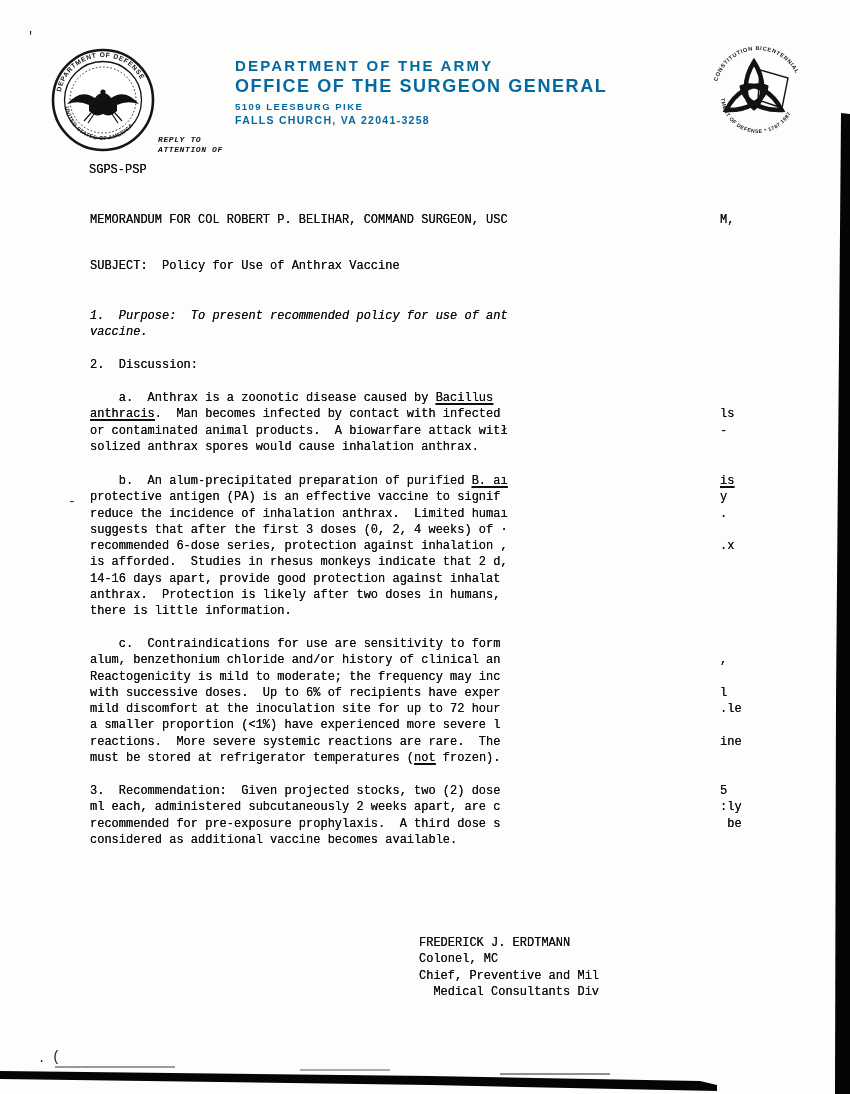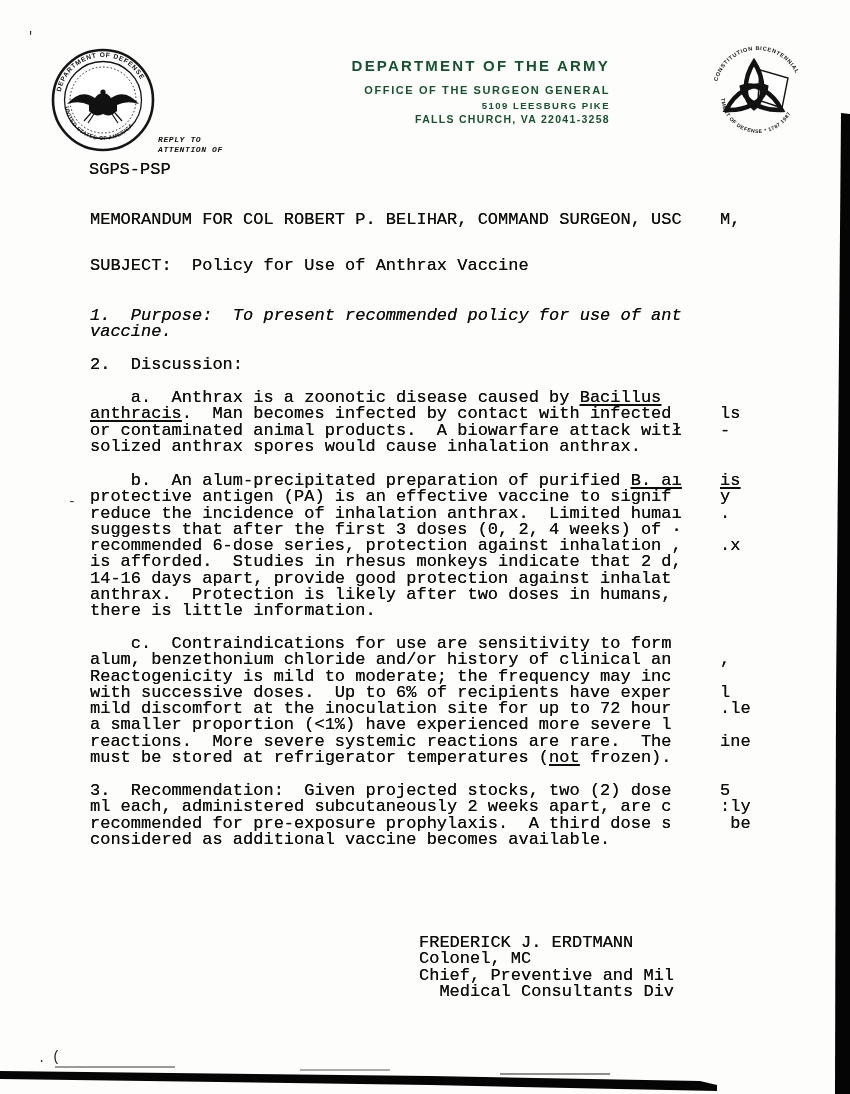--- a/index.html
+++ b/index.html
@@ -2,33 +2,33 @@
 <html><head>
 <meta charset="utf-8">
 <style>
   html,body{margin:0;padding:0;background:#ffffff;}
   .page{
     position:relative;width:850px;height:1094px;background:#fdfdfb;overflow:hidden;
     font-family:"Liberation Mono","DejaVu Sans Mono",monospace;color:#0d0d0d;
   }
   
   .block{
-    position:absolute;font-size:17px;line-height:16.3px;white-space:pre;
+    position:absolute;font-size:12px;line-height:16.3px;white-space:pre;
     text-shadow:0 0 .5px rgba(0,0,0,.85);
   }
   .line{position:relative;height:16.3px;}
   .frag{position:absolute;top:0;white-space:pre;}
   .u{text-decoration:underline;text-underline-offset:2px;text-decoration-thickness:1.5px;}
   
   .letterhead{
-    position:absolute;left:235px;top:57px;width:375px;text-align:right;
-    font-family:"Liberation Sans","DejaVu Sans",sans-serif;font-weight:bold;color:#14532d;
+    position:absolute;left:235px;top:57px;width:375px;text-align:left;
+    font-family:"Liberation Sans","DejaVu Sans",sans-serif;font-weight:bold;color:#0369a1;
   }
   .lh1{font-size:15px;letter-spacing:2.2px;}
-  .lh2{font-size:11px;letter-spacing:1.6px;margin-top:10px;}
+  .lh2{font-size:18px;letter-spacing:1.6px;margin-top:2px;}
   .lh3{font-size:9.5px;letter-spacing:1.5px;margin-top:4px;}
   .lh4{font-size:10.5px;letter-spacing:1.3px;margin-top:2px;}
   .replyto{
     position:absolute;left:158px;top:135px;
     font-family:Liberation Mono, monospace;font-weight:bold;font-size:8px;
     letter-spacing:.6px;line-height:10px;color:#111;font-style:italic;
   }
   .seal{position:absolute;}
   .art{position:absolute;color:#222;font-family:"Liberation Mono",monospace;}
   .overlay{position:absolute;left:0;top:0;pointer-events:none;}

